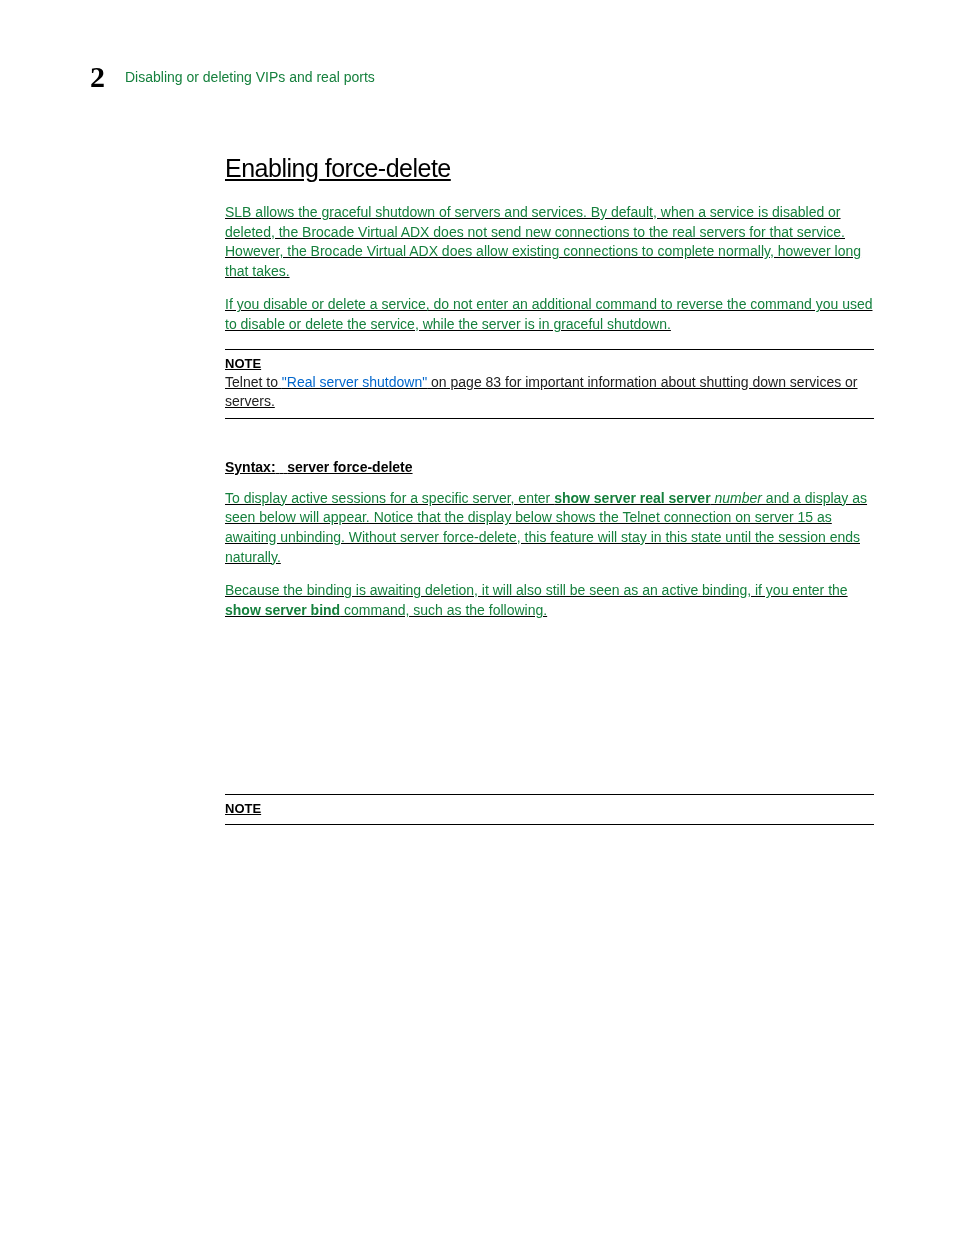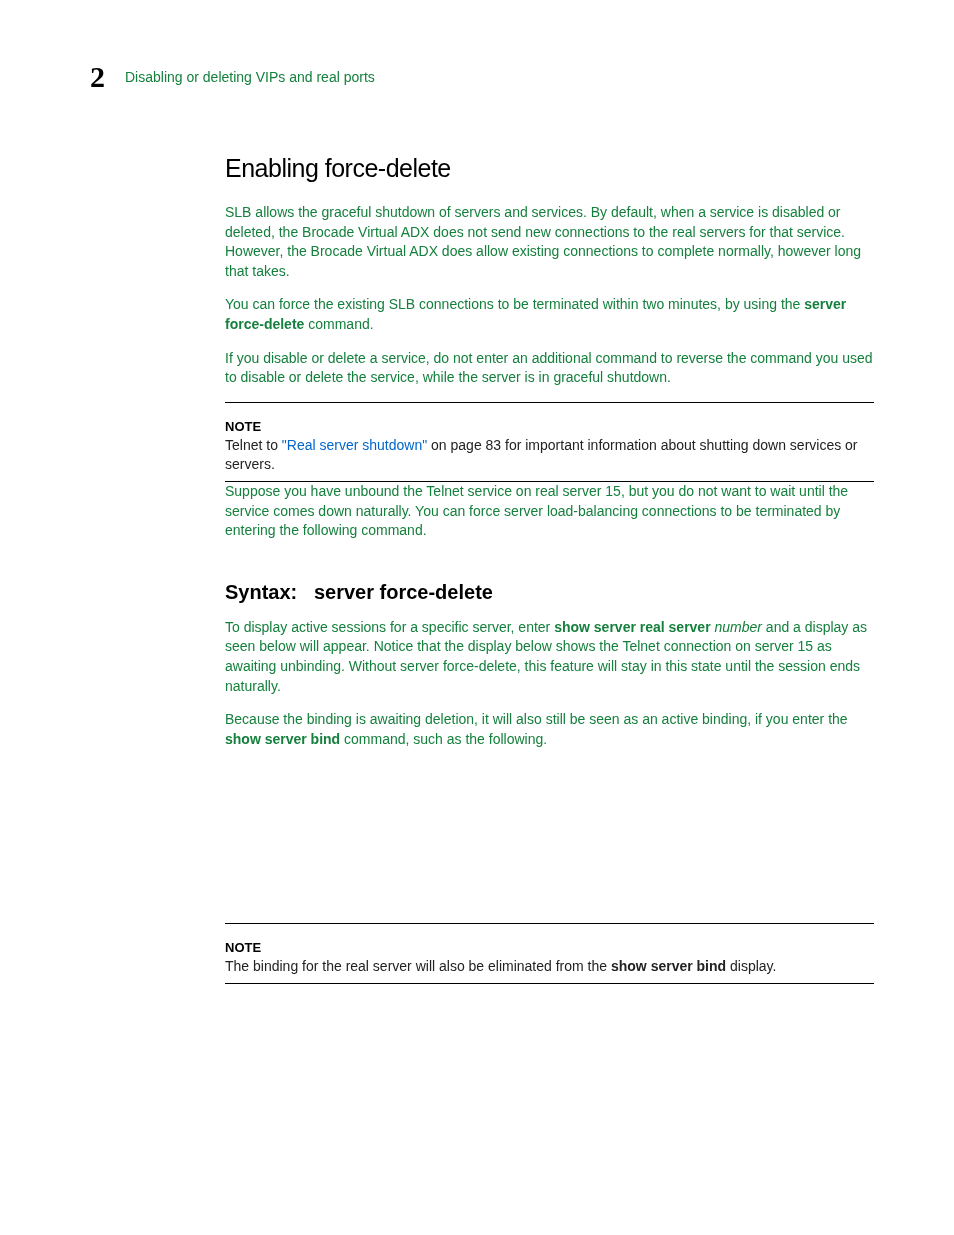--- a/index.html
+++ b/index.html
@@ -28,20 +28,21 @@
       font-size: 30px;
       font-weight: bold;
       font-family: Georgia, 'Times New Roman', serif;
     }
     .header-title {
       font-size: 14px;
       color: #15803d;
     }
     .content {
       padding-left: 135px;
+      text-decoration: underline;
     }
     .heading {
       font-size: 25px;
       font-weight: normal;
       margin-bottom: 20px;
       font-family: Arial, Helvetica, sans-serif;
       letter-spacing: -0.5px;
     }
     .para {
       font-size: 14px;
@@ -51,38 +52,38 @@
     }
     .bold {
       font-weight: bold;
     }
     .italic {
       font-style: italic;
     }
     .note-block {
       border-top: 1.5px solid #000;
       border-bottom: 1.5px solid #000;
-      padding: 16px 0 6px 0;
-      margin-bottom: 0;
+      padding: 6px 0 6px 0;
+      margin-bottom: 14px;
     }
     .note-label {
       font-weight: bold;
       font-size: 13px;
       margin-bottom: 2px;
     }
     .note-text {
       font-size: 14px;
       line-height: 1.4;
       color: #222;
     }
     .link {
       color: #0066cc;
     }
     .syntax-line {
-      font-size: 20px;
+      font-size: 14px;
       margin-bottom: 14px;
       margin-top: 40px;
     }
     .spacer-lg {
       height: 160px;
     }
   </style>
 </head>
 <body>
 
@@ -90,52 +91,45 @@
   <div class="header-row">
     <span class="chapter-number">2</span>
     <span class="header-title">Disabling or deleting VIPs and real ports</span>
   </div>
 
   <div class="content">
     <h1 class="heading">Enabling force-delete</h1>
 
     <p class="para">SLB allows the graceful shutdown of servers and services. By default, when a service is disabled or deleted, the Brocade Virtual ADX does not send new connections to the real servers for that service. However, the Brocade Virtual ADX does allow existing connections to complete normally, however long that takes.</p>
 
-    <p class="para">
-      <span>You can force the existing SLB connections to be terminated within two minutes, by using the </span><span class="bold">server force-delete</span><span> command.</span>
-    </p>
 
     <p class="para">If you disable or delete a service, do not enter an additional command to reverse the command you used to disable or delete the service, while the server is in graceful shutdown.</p>
 
     <div class="note-block">
       <div class="note-label">NOTE</div>
       <div class="note-text">
         <span>Telnet to </span><span class="link">"Real server shutdown"</span><span> on page 83 for important information about shutting down services or servers.</span>
       </div>
     </div>
 
-    <p class="para">Suppose you have unbound the Telnet service on real server 15, but you do not want to wait until the service comes down naturally. You can force server load-balancing connections to be terminated by entering the following command.</p>
 
     <p class="syntax-line">
       <span class="bold">Syntax:</span>
       <span>&nbsp;</span>
       <span class="bold">server force-delete</span>
     </p>
 
     <p class="para">
       <span>To display active sessions for a specific server, enter </span><span class="bold">show server real server</span><span class="italic"> number</span><span> and a display as seen below will appear. Notice that the display below shows the Telnet connection on server 15 as awaiting unbinding. Without server force-delete, this feature will stay in this state until the session ends naturally.</span>
     </p>
 
     <p class="para">
       <span>Because the binding is awaiting deletion, it will also still be seen as an active binding, if you enter the </span><span class="bold">show server bind</span><span> command, such as the following.</span>
     </p>
 
     <div class="spacer-lg"></div>
 
 
     <div class="note-block">
       <div class="note-label">NOTE</div>
-      <div class="note-text">
-        <span>The binding for the real server will also be eliminated from the </span><span class="bold">show server bind</span><span> display.</span>
-      </div>
     </div>
   </div>
 </div>
 
 </body></html>

